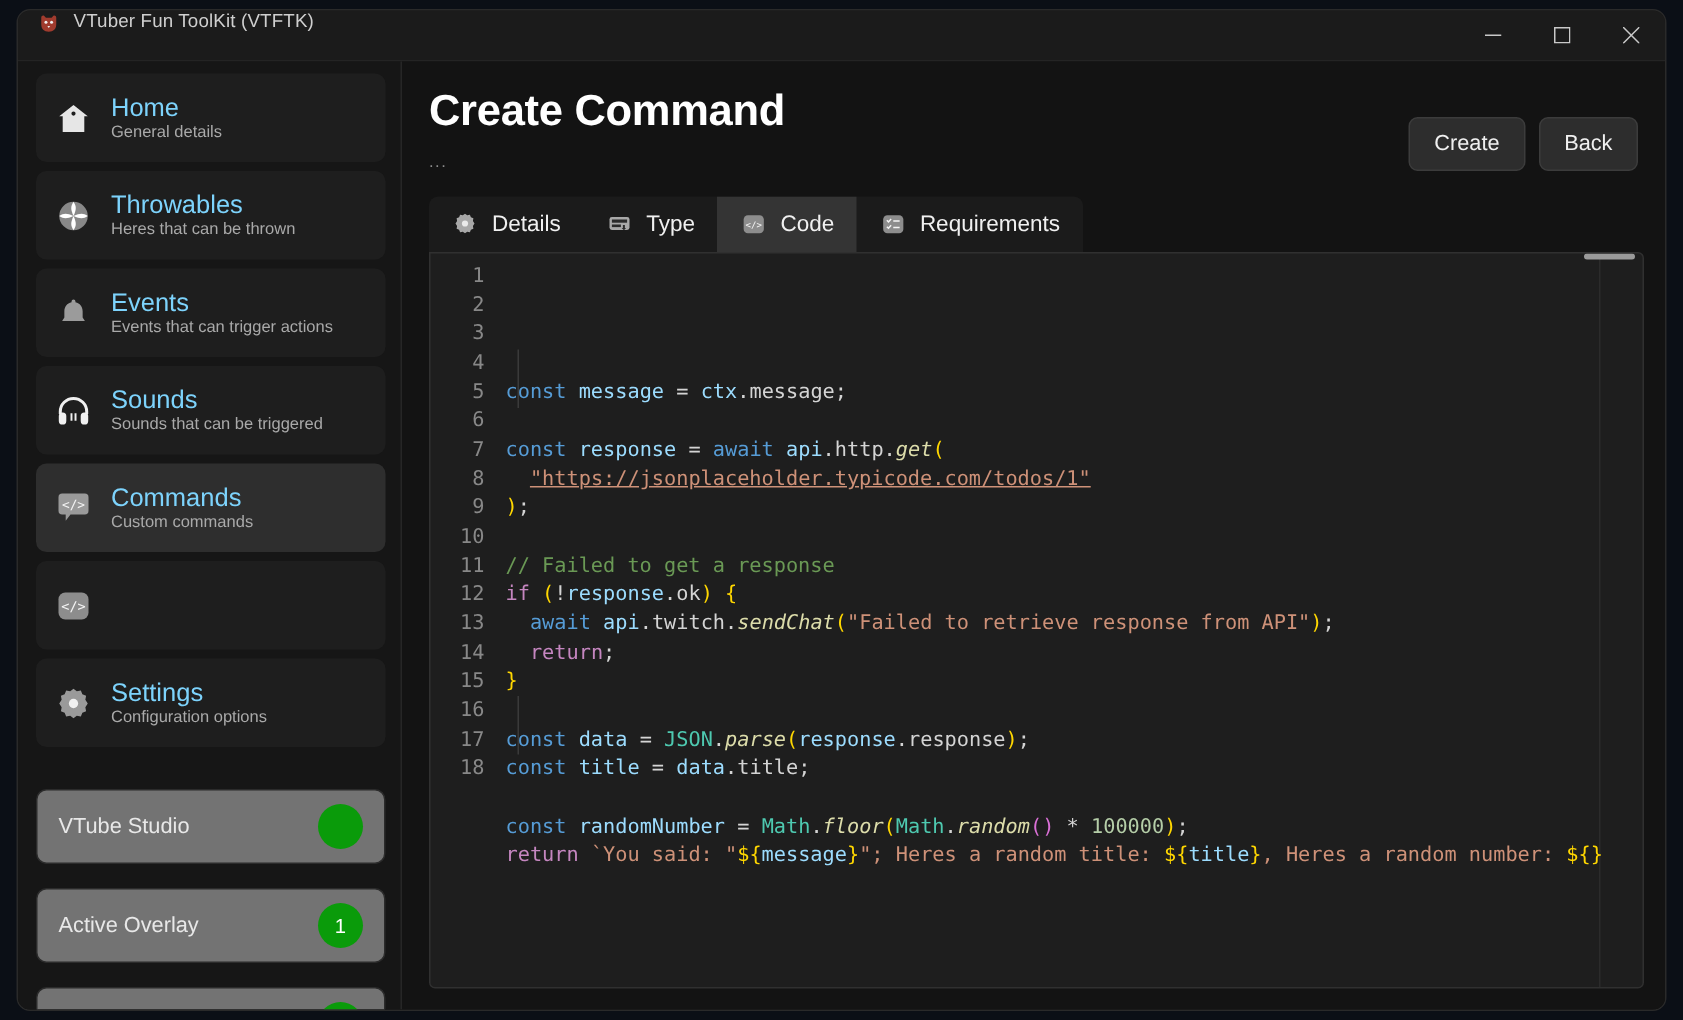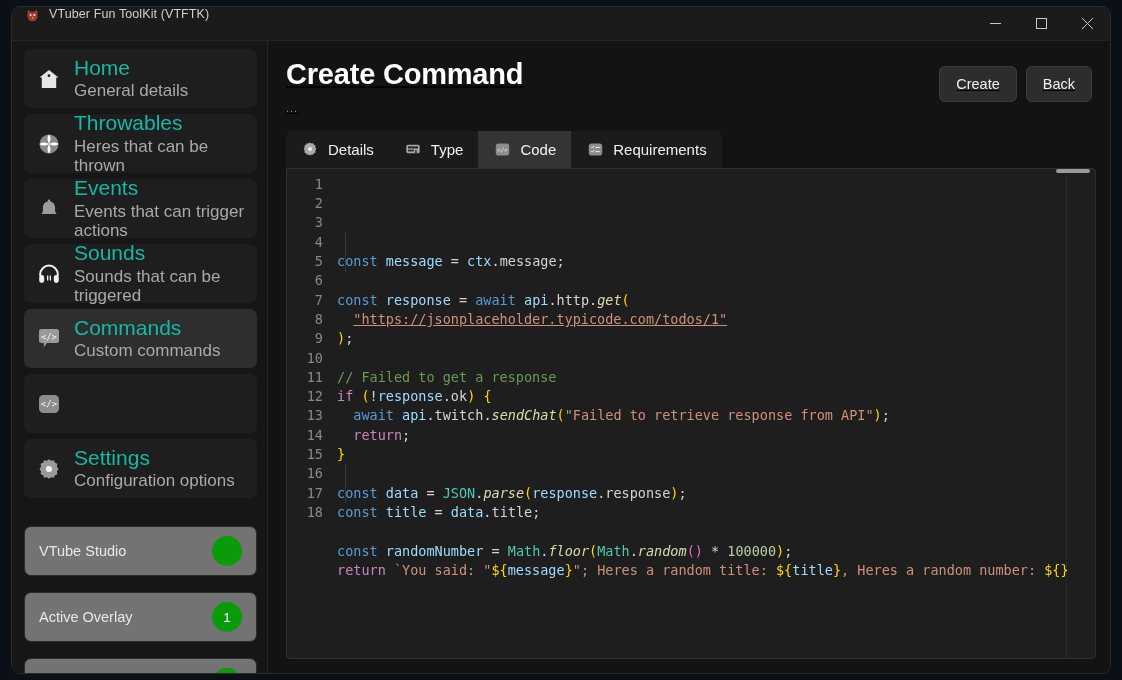--- a/index.html
+++ b/index.html
@@ -68,22 +68,22 @@
     padding: 0 12px;
     flex: 0 0 auto;
   }
   .nav-item.active { background: #2e2e2e; }
   .nav-ico {
     width: 26px; height: 26px; flex: 0 0 26px;
     display: flex; align-items: center; justify-content: center;
     color: #e6e6e6;
   }
   .nav-txt { display: flex; flex-direction: column; justify-content: center; gap: 1px; }
-  .nav-title { font-size: 21px; color: #14b8a6; line-height: 1.15; }
-  .nav-sub { font-size: 17px; color: #a9a9a9; line-height: 1.15; }
+  .nav-title { font-size: 17px; color: #7dd3fc; line-height: 1.15; }
+  .nav-sub { font-size: 11px; color: #a9a9a9; line-height: 1.15; }
 
   .nav-gap { height: 6px; flex: 0 0 6px; }
 
   .status-item {
     display: flex; align-items: center; justify-content: space-between;
     height: 50px; flex: 0 0 50px;
     border-radius: 7px;
     background: #737373;
     border: 1px solid #2b2b2b;
     padding: 0 14px;
@@ -97,21 +97,21 @@
     color: #fff; font-size: 13.5px;
   }
 
   
   .main {
     flex: 1; min-width: 0;
     background: #131313;
     padding: 18px 14px 14px 18px;
     display: flex; flex-direction: column;
   }
-  .head-row { display: flex; align-items: flex-start; text-decoration: underline; }
+  .head-row { display: flex; align-items: flex-end; }
   .head-left { flex: 1; min-width: 0; }
   .page-title {
     font-size: 29px; font-weight: bold; color: #ffffff;
     letter-spacing: -.2px; line-height: 1.1;
   }
   .page-sub {
     font-size: 11px; color: #8c8c8c; margin-top: 11px; letter-spacing: 1px;
   }
   .head-btns { display: flex; gap: 9px; padding-top: 7px; padding-right: 4px; }
   .btn {

